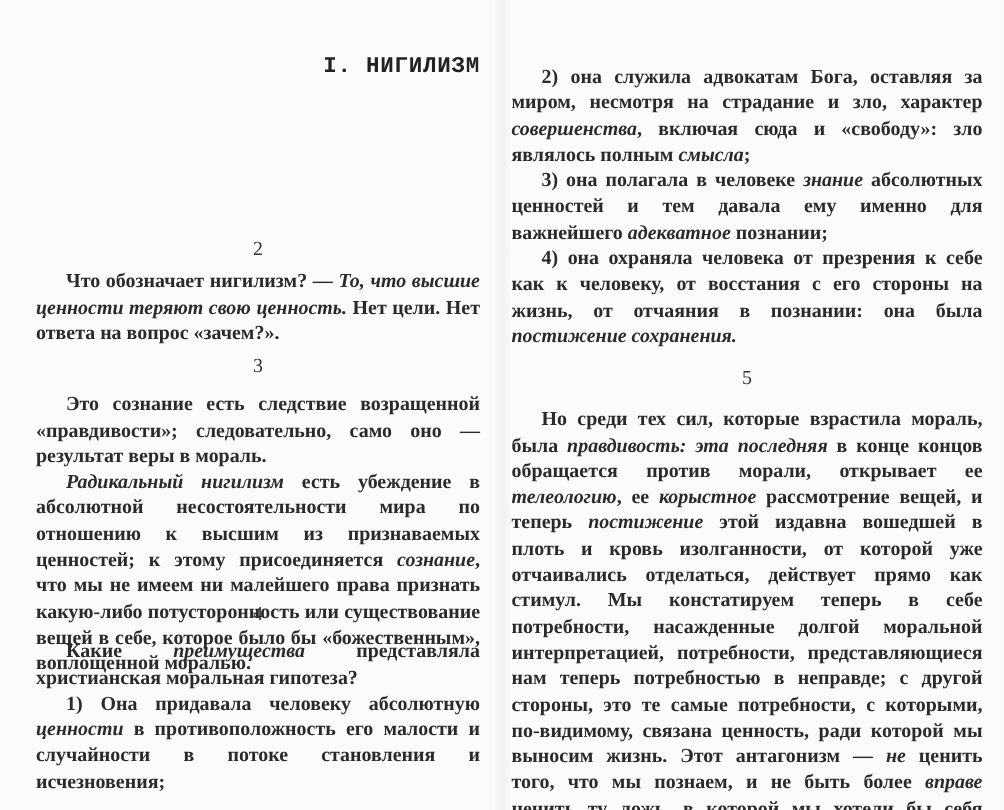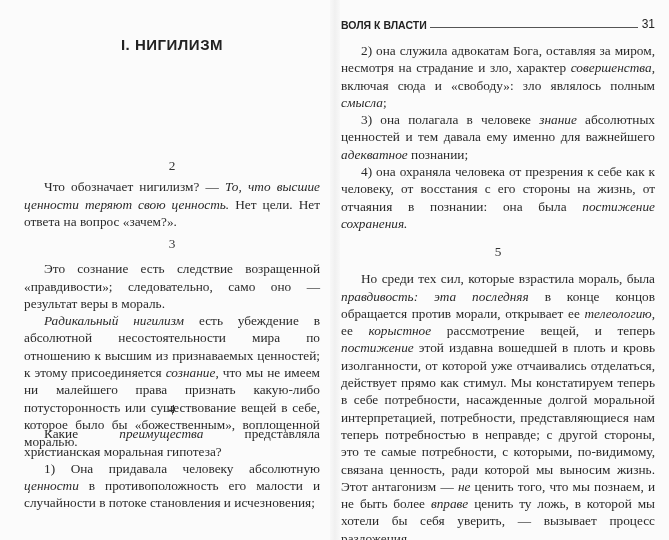--- a/index.html
+++ b/index.html
@@ -3,23 +3,23 @@
 <meta charset="utf-8">
 <style>
   html,body{margin:0;padding:0;background:#fafafa;}
   body{width:669px;height:540px;overflow:hidden;position:relative;font-family:"DejaVu Serif","Liberation Serif",serif;color:#2a2a2a;}
   .spread{position:absolute;left:0;top:0;width:669px;height:540px;background:#fbfbfb;}
   .gutter{position:absolute;left:330px;top:0;width:10px;height:540px;background:linear-gradient(to right,#f8f8f8,#f0f0f0 50%,#f8f8f8);}
   .page{position:absolute;top:0;height:540px;}
   .page.left{left:24px;width:296px;}
   .page.right{left:341px;width:314px;}
   .t{font-family:"Liberation Serif",serif;font-size:13.3px;line-height:17.3px;text-align:justify;}
-  .p{text-indent:20px;margin:0;}
+  .p{text-indent:20px;margin:0;font-weight:bold;}
   i{font-style:italic;}
-  .chapter{position:absolute;left:0;width:296px;top:36px;text-align:center;font-family:Liberation Sans, sans-serif;font-weight:bold;font-size:15px;letter-spacing:0.5px;color:#222;}
+  .chapter{position:absolute;left:0;width:296px;top:36px;text-align:right;font-family:Liberation Mono, monospace;font-weight:bold;font-size:15px;letter-spacing:0.5px;color:#222;}
   .section{position:absolute;left:0;width:296px;top:103px;text-align:center;font-family:"Liberation Serif",serif;font-size:13.3px;line-height:17px;color:#222;letter-spacing:0.2px;}
   .num{text-align:center;font-family:"Liberation Serif",serif;font-size:13.3px;color:#333;}
   .runhead{position:absolute;left:0;top:17px;width:314px;display:flex;align-items:flex-end;font-family:"Liberation Sans",sans-serif;font-size:10.5px;font-weight:bold;color:#222;}
   .runhead .rule{flex:1;border-bottom:1px solid #555;margin:0 4px 3px 3px;}
   .runhead .pg{font-size:12px;font-weight:normal;}
   sup{font-size:8px;}
 </style>
 </head>
 <body>
 
@@ -41,25 +41,20 @@
     </div>
 
     <div class="t" style="position:absolute;left:0;top:400px;width:296px;">
       <div class="num" style="margin-bottom:8px;">4</div>
       <p class="p"><span>Какие </span><i>преимущества</i><span> представляла христианская моральная гипотеза?</span></p>
       <p class="p"><span>1) Она придавала человеку абсолютную </span><i>ценности</i><span> в противоположность его малости и случайности в потоке становления и исчезновения;</span></p>
     </div>
   </div>
 
   <div class="page right">
-    <div class="runhead">
-      <span>ВОЛЯ К ВЛАСТИ</span>
-      <span class="rule"></span>
-      <span class="pg">31</span>
-    </div>
 
     <div class="t" style="position:absolute;left:0;top:42px;width:314px;">
       <p class="p"><span>2) она служила адвокатам Бога, оставляя за миром, несмотря на страдание и зло, характер </span><i>совершенства</i><span>, включая сюда и «свободу»: зло являлось полным </span><i>смысла</i><span>;</span></p>
       <p class="p"><span>3) она полагала в человеке </span><i>знание</i><span> абсолютных ценностей и тем давала ему именно для важнейшего </span><i>адекватное</i><span> познании;</span></p>
       <p class="p"><span>4) она охраняла человека от презрения к себе как к человеку, от восстания с его стороны на жизнь, от отчаяния в познании: она была </span><i>постижение сохранения.</i></p>
     </div>
 
     <div class="t" style="position:absolute;left:0;top:243px;width:314px;">
       <div class="num" style="margin-bottom:10px;">5</div>
       <p class="p"><span>Но среди тех сил, которые взрастила мораль, была </span><i>правдивость: эта последняя</i><span> в конце концов обращается против морали, открывает ее </span><i>телеологию</i><span>, ее </span><i>корыстное</i><span> рассмотрение вещей, и теперь </span><i>постижение</i><span> этой издавна вошедшей в плоть и кровь изолганности, от которой уже отчаивались отделаться, действует прямо как стимул. Мы констатируем теперь в себе потребности, насажденные долгой моральной интерпретацией, потребности, представляющиеся нам теперь потребностью в неправде; с другой стороны, это те самые потребности, с которыми, по-видимому, связана ценность, ради которой мы выносим жизнь. Этот антагонизм — </span><i>не</i><span> ценить того, что мы познаем, и не быть более </span><i>вправе</i><span> ценить ту ложь, в которой мы хотели бы себя уверить, — вызывает процесс разложения.</span></p>

